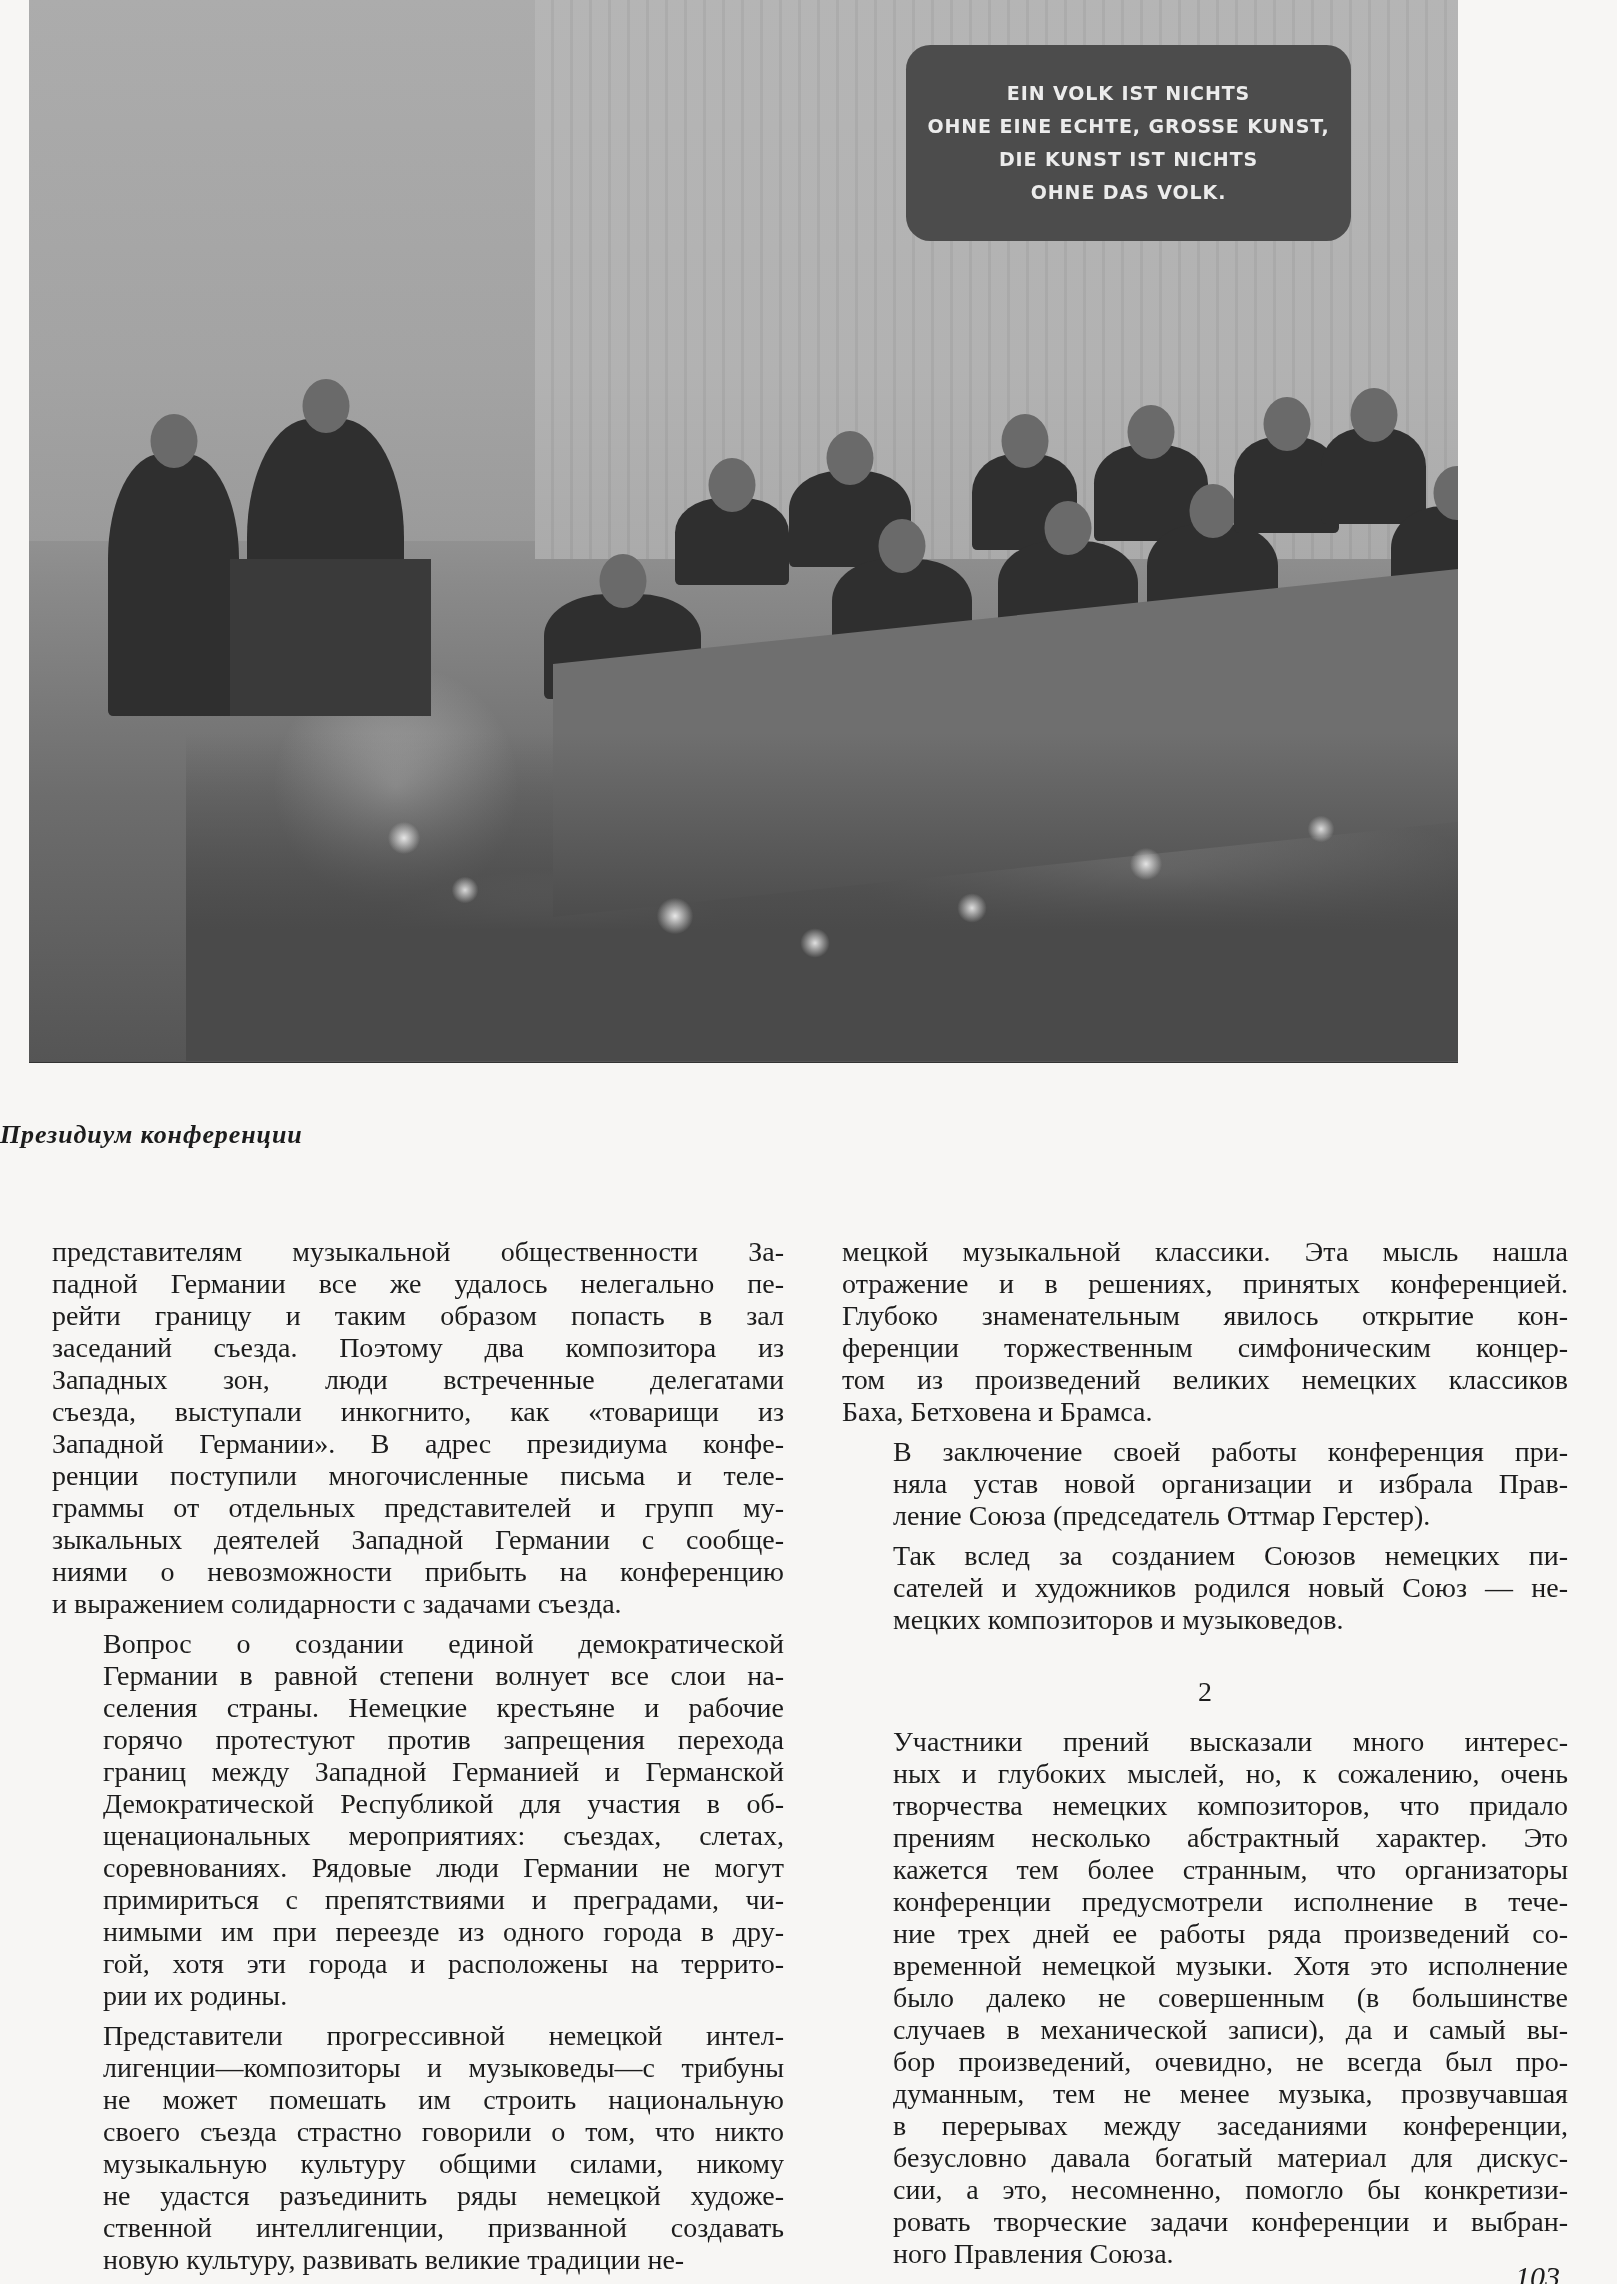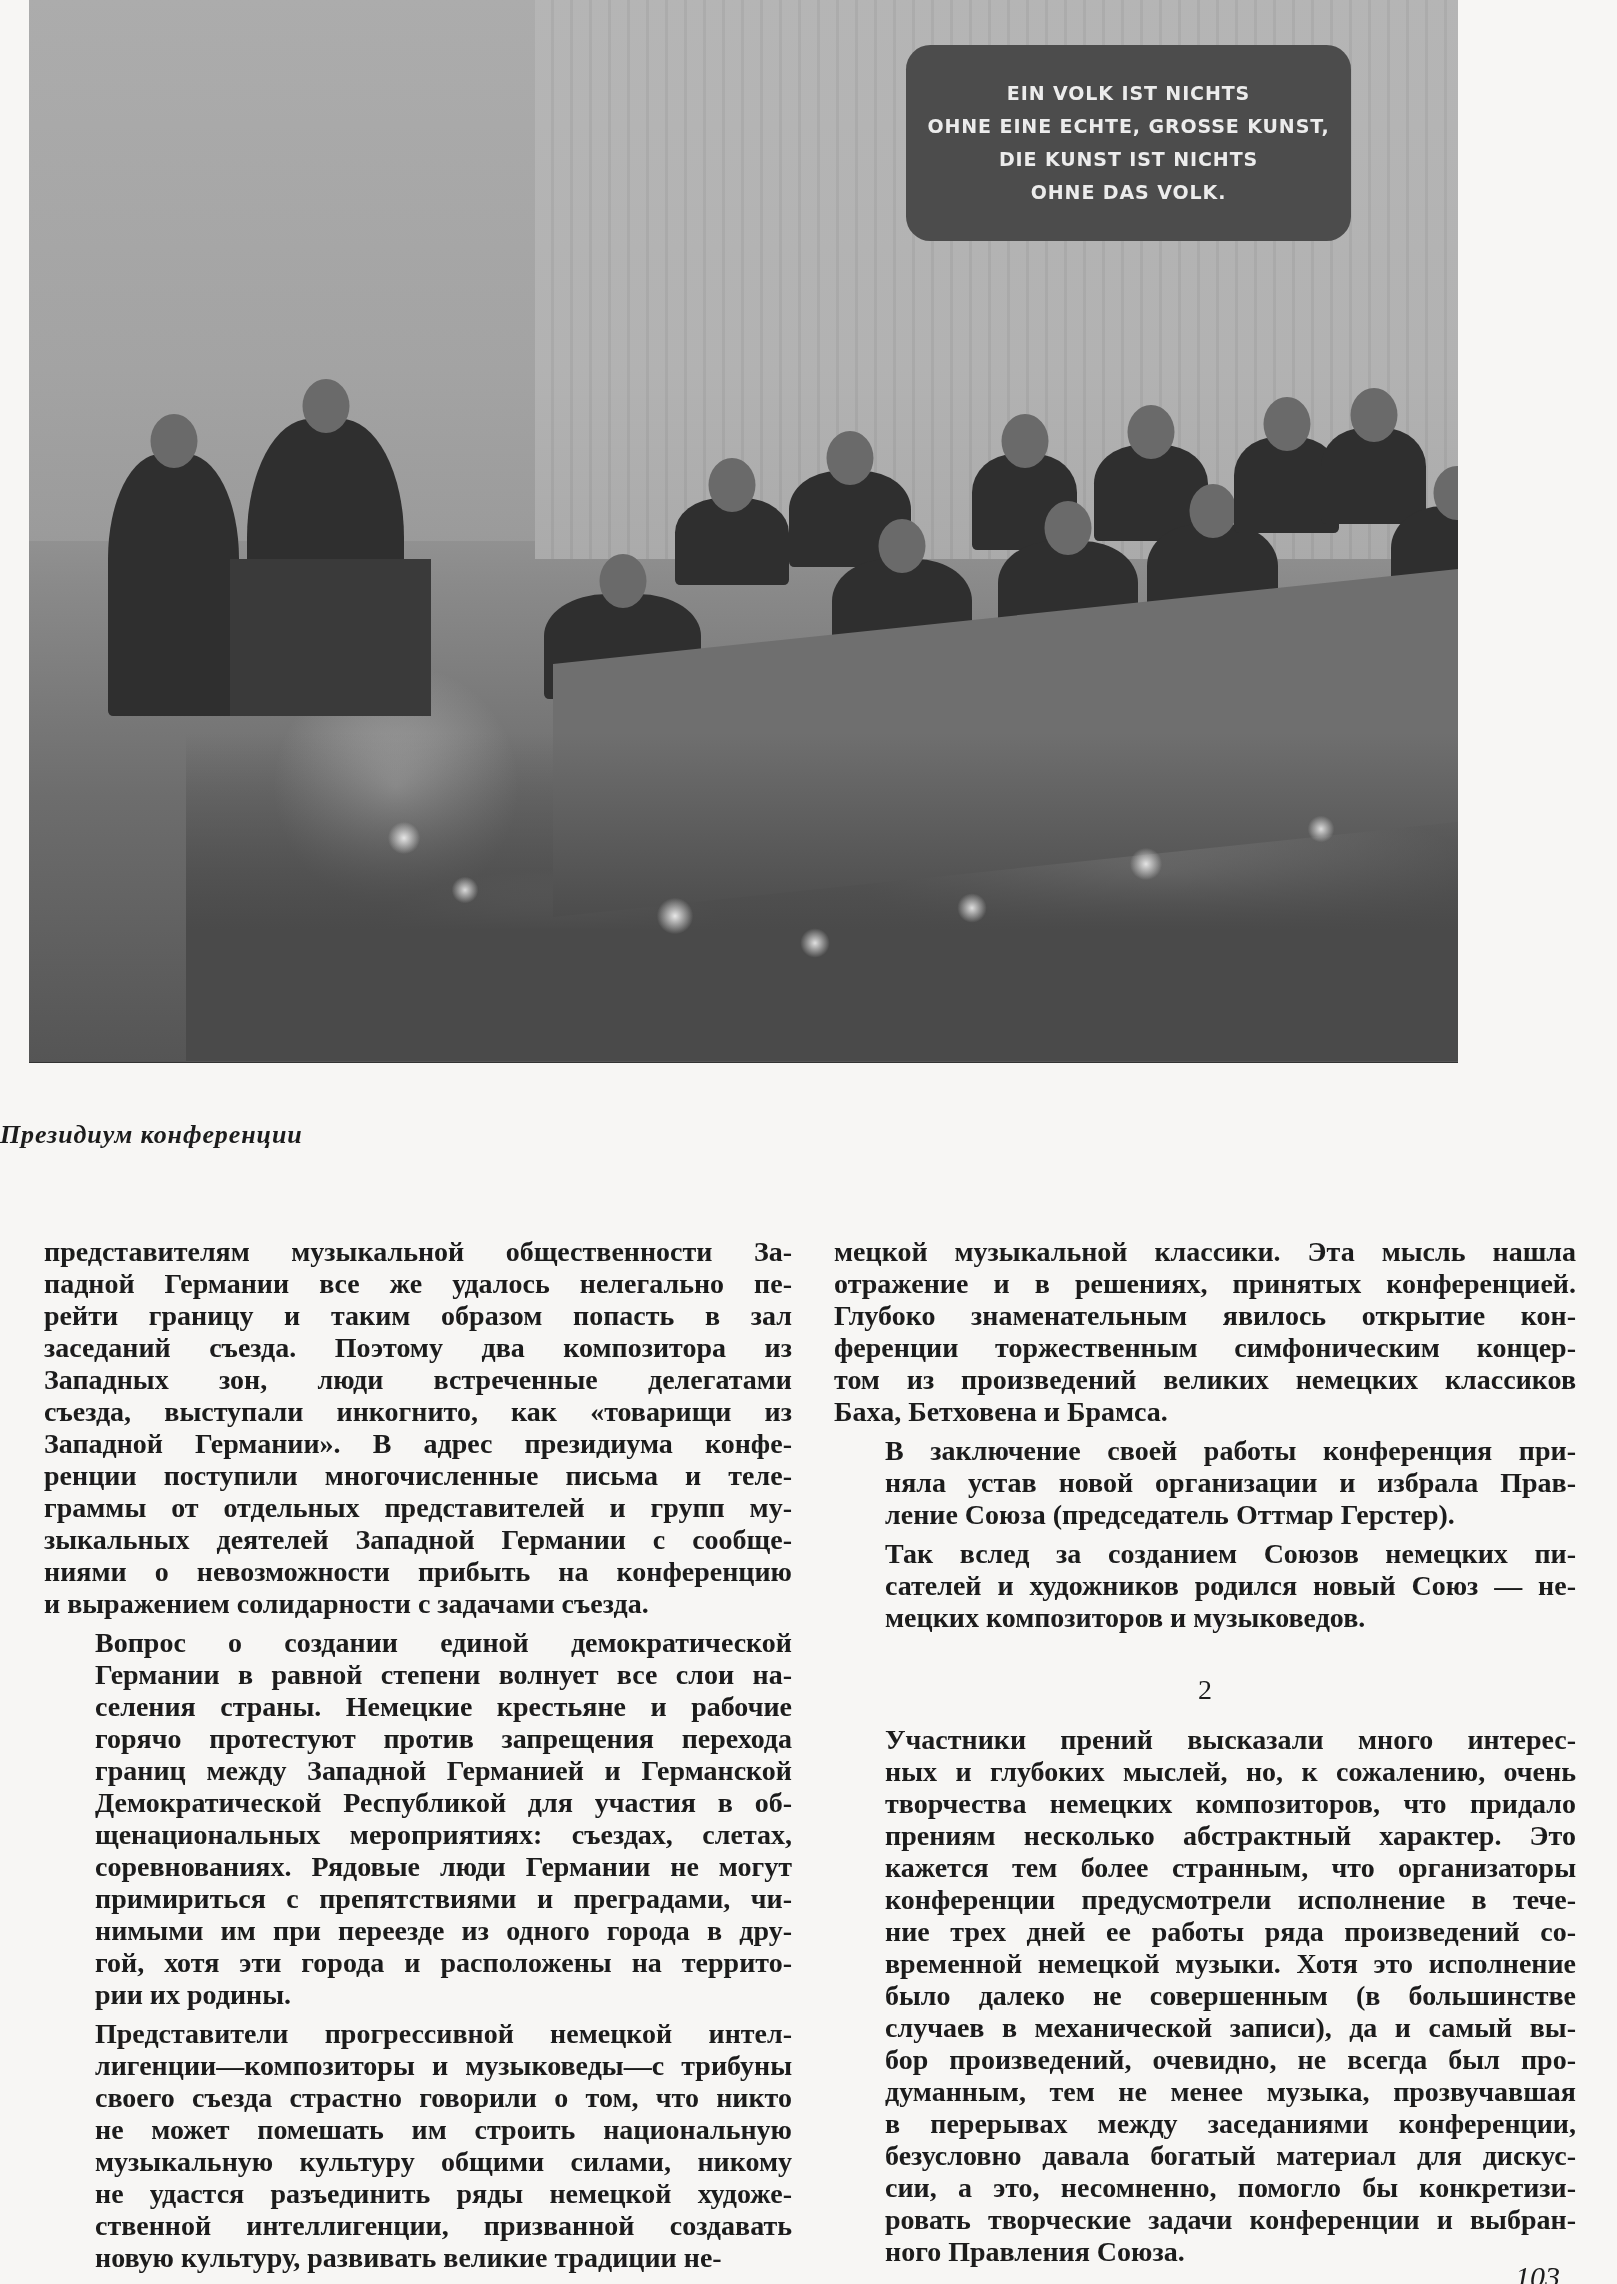--- a/index.html
+++ b/index.html
@@ -66,21 +66,21 @@
   .caption {
     position: absolute; left: 0; width: 1618px; top: 1120px; text-align: left;
     font-style: italic; font-weight: bold; font-size: 26px; letter-spacing: 0.9px;
   }
   .col {
     position: absolute; top: 1236px; font-size: 28px; line-height: 32px;
     text-align: justify;
   }
   .col.left { left: 44px; width: 748px; }
   .col.right { left: 834px; width: 742px; }
-  .col p { margin: 0; text-indent: 0; font-weight: bold; }
+  .col p { margin: 8px; text-indent: 0; }
   .col p.indent { text-indent: 51px; margin-top: 7px; }
   .line { display: block; text-align-last: justify; white-space: nowrap; }
   .line.last { text-align-last: left; }
   .section-num { text-align: center; margin: 40px 0 17.5px; }
   .page-num {
     position: absolute; left: 1515px; top: 2260px; font-size: 30px; font-style: italic;
   }
 </style>
 </head>
 <body>
@@ -140,22 +140,22 @@
       <span class="line">щенациональных мероприятиях: съездах, слетах,</span>
       <span class="line">соревнованиях. Рядовые люди Германии не могут</span>
       <span class="line">примириться с препятствиями и преградами, чи-</span>
       <span class="line">нимыми им при переезде из одного города в дру-</span>
       <span class="line">гой, хотя эти города и расположены на террито-</span>
       <span class="line last">рии их родины.</span>
     </p>
     <p class="indent">
       <span class="line">Представители прогрессивной немецкой интел-</span>
       <span class="line">лигенции—композиторы и музыковеды—с трибуны</span>
+      <span class="line">не может помешать им строить национальную</span>
       <span class="line">своего съезда страстно говорили о том, что никто</span>
-      <span class="line">не может помешать им строить национальную</span>
       <span class="line">музыкальную культуру общими силами, никому</span>
       <span class="line">не удастся разъединить ряды немецкой художе-</span>
       <span class="line">ственной интеллигенции, призванной создавать</span>
       <span class="line last">новую культуру, развивать великие традиции не-</span>
     </p>
   </div>
 <div class="col right" id="right-col">
     <p style="margin-top: 0px;">
       <span class="line">мецкой музыкальной классики. Эта мысль нашла</span>
       <span class="line">отражение и в решениях, принятых конференцией.</span>

